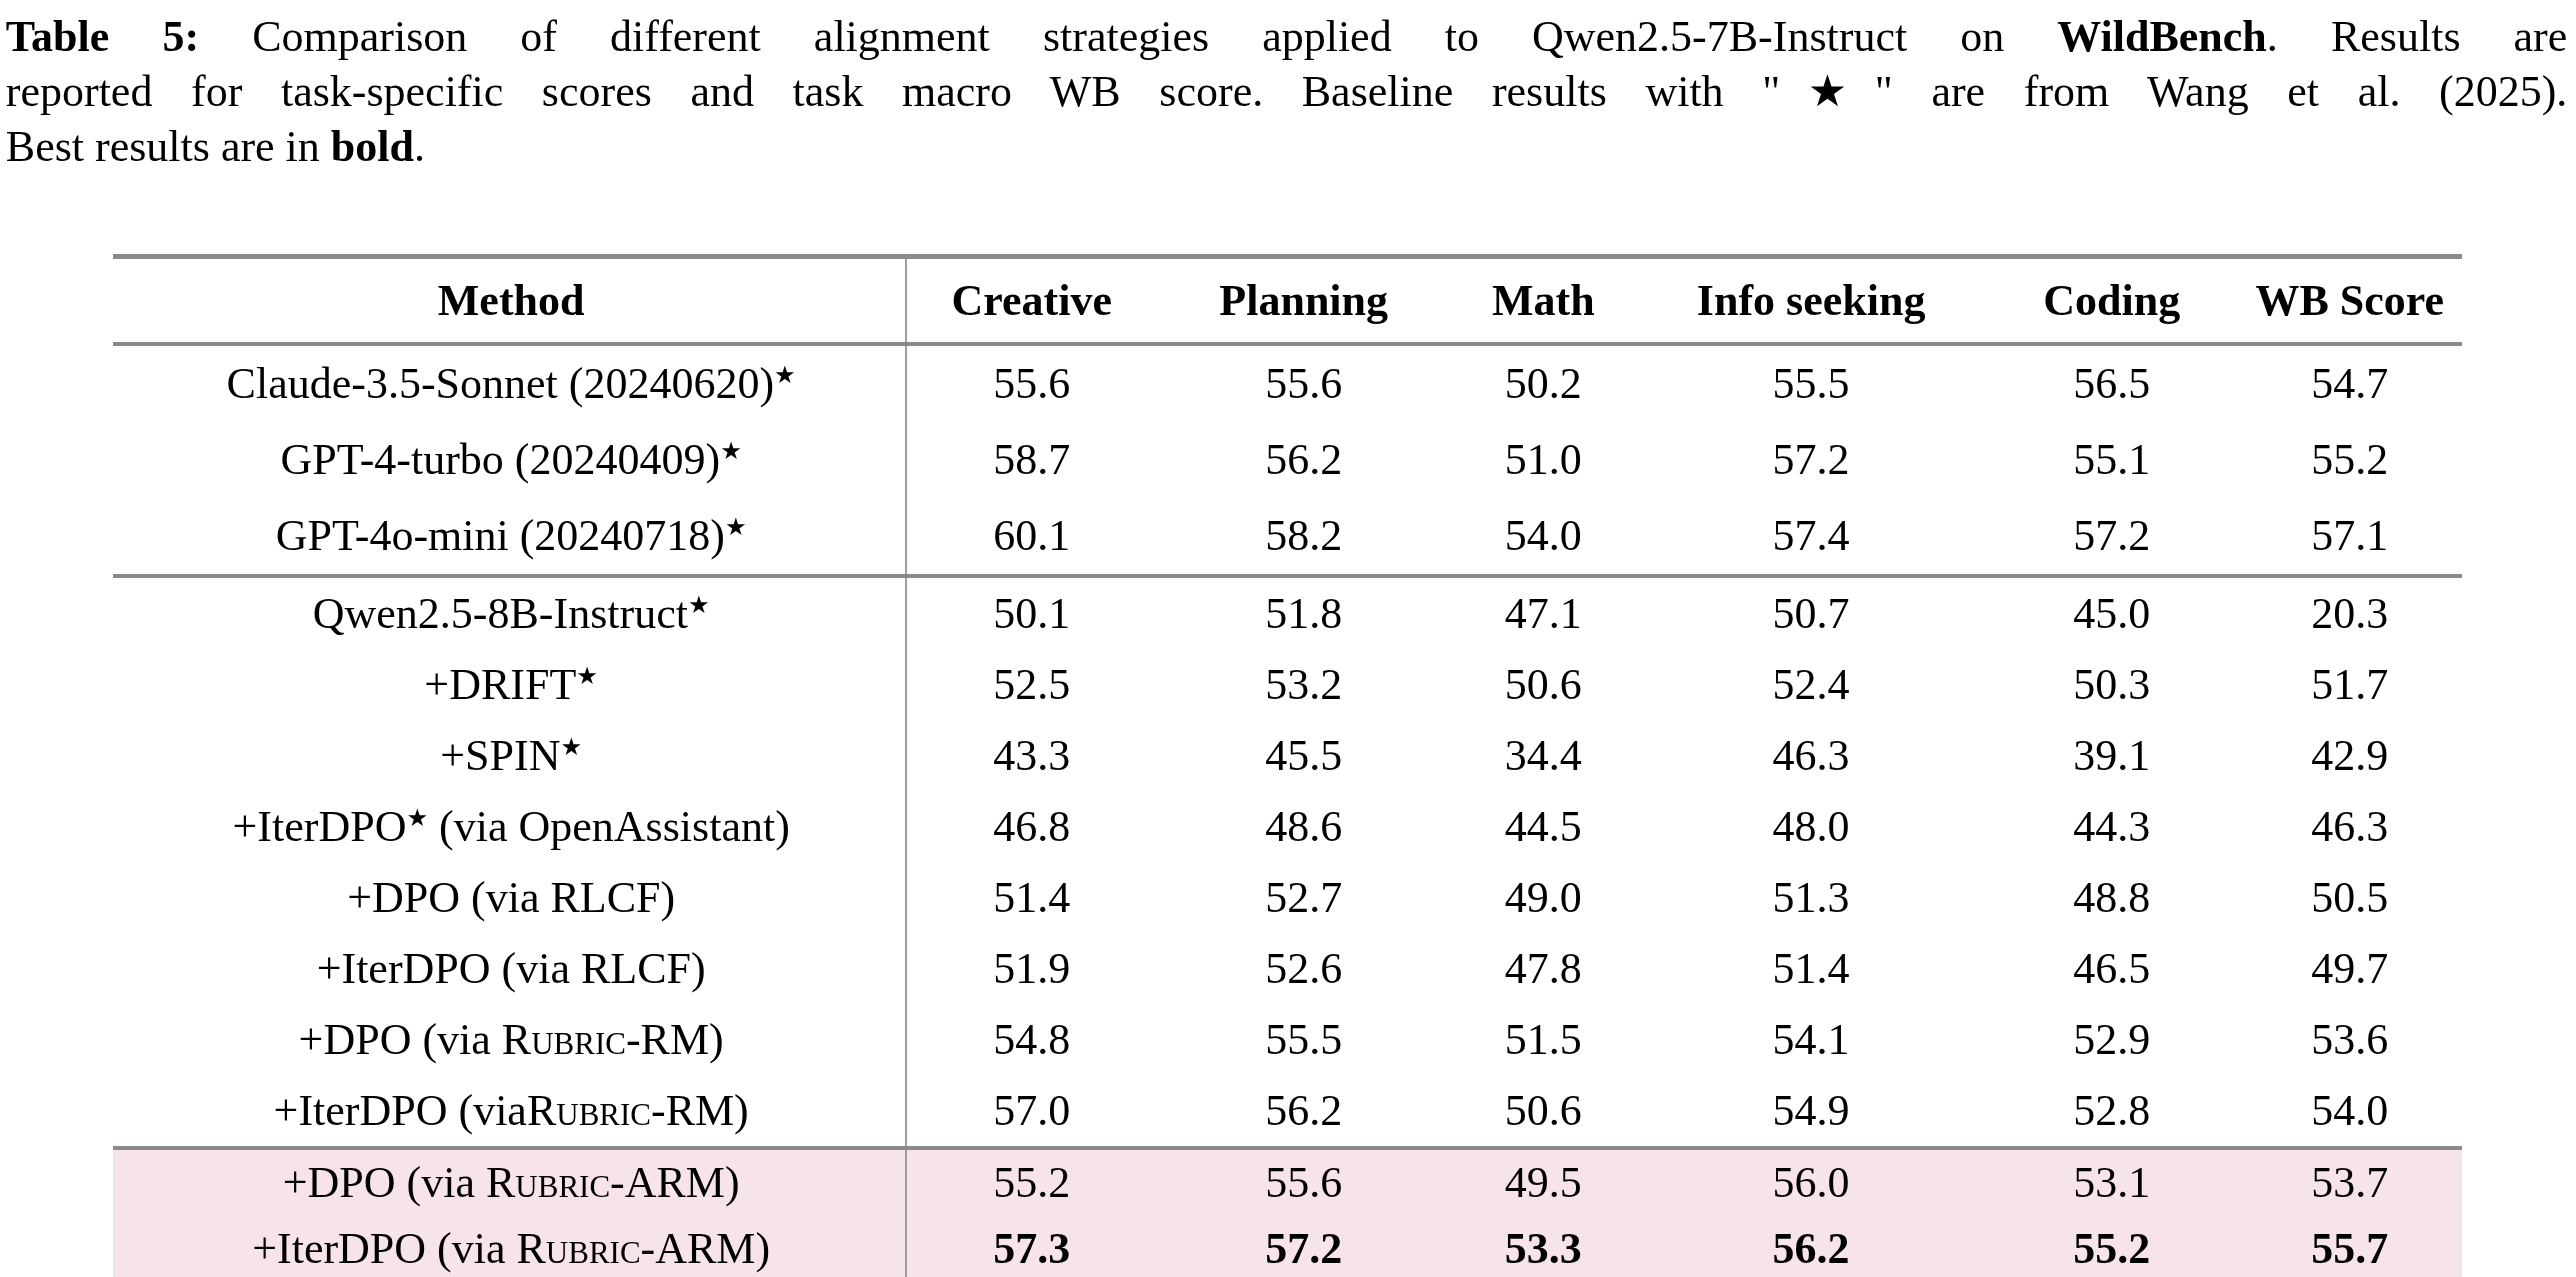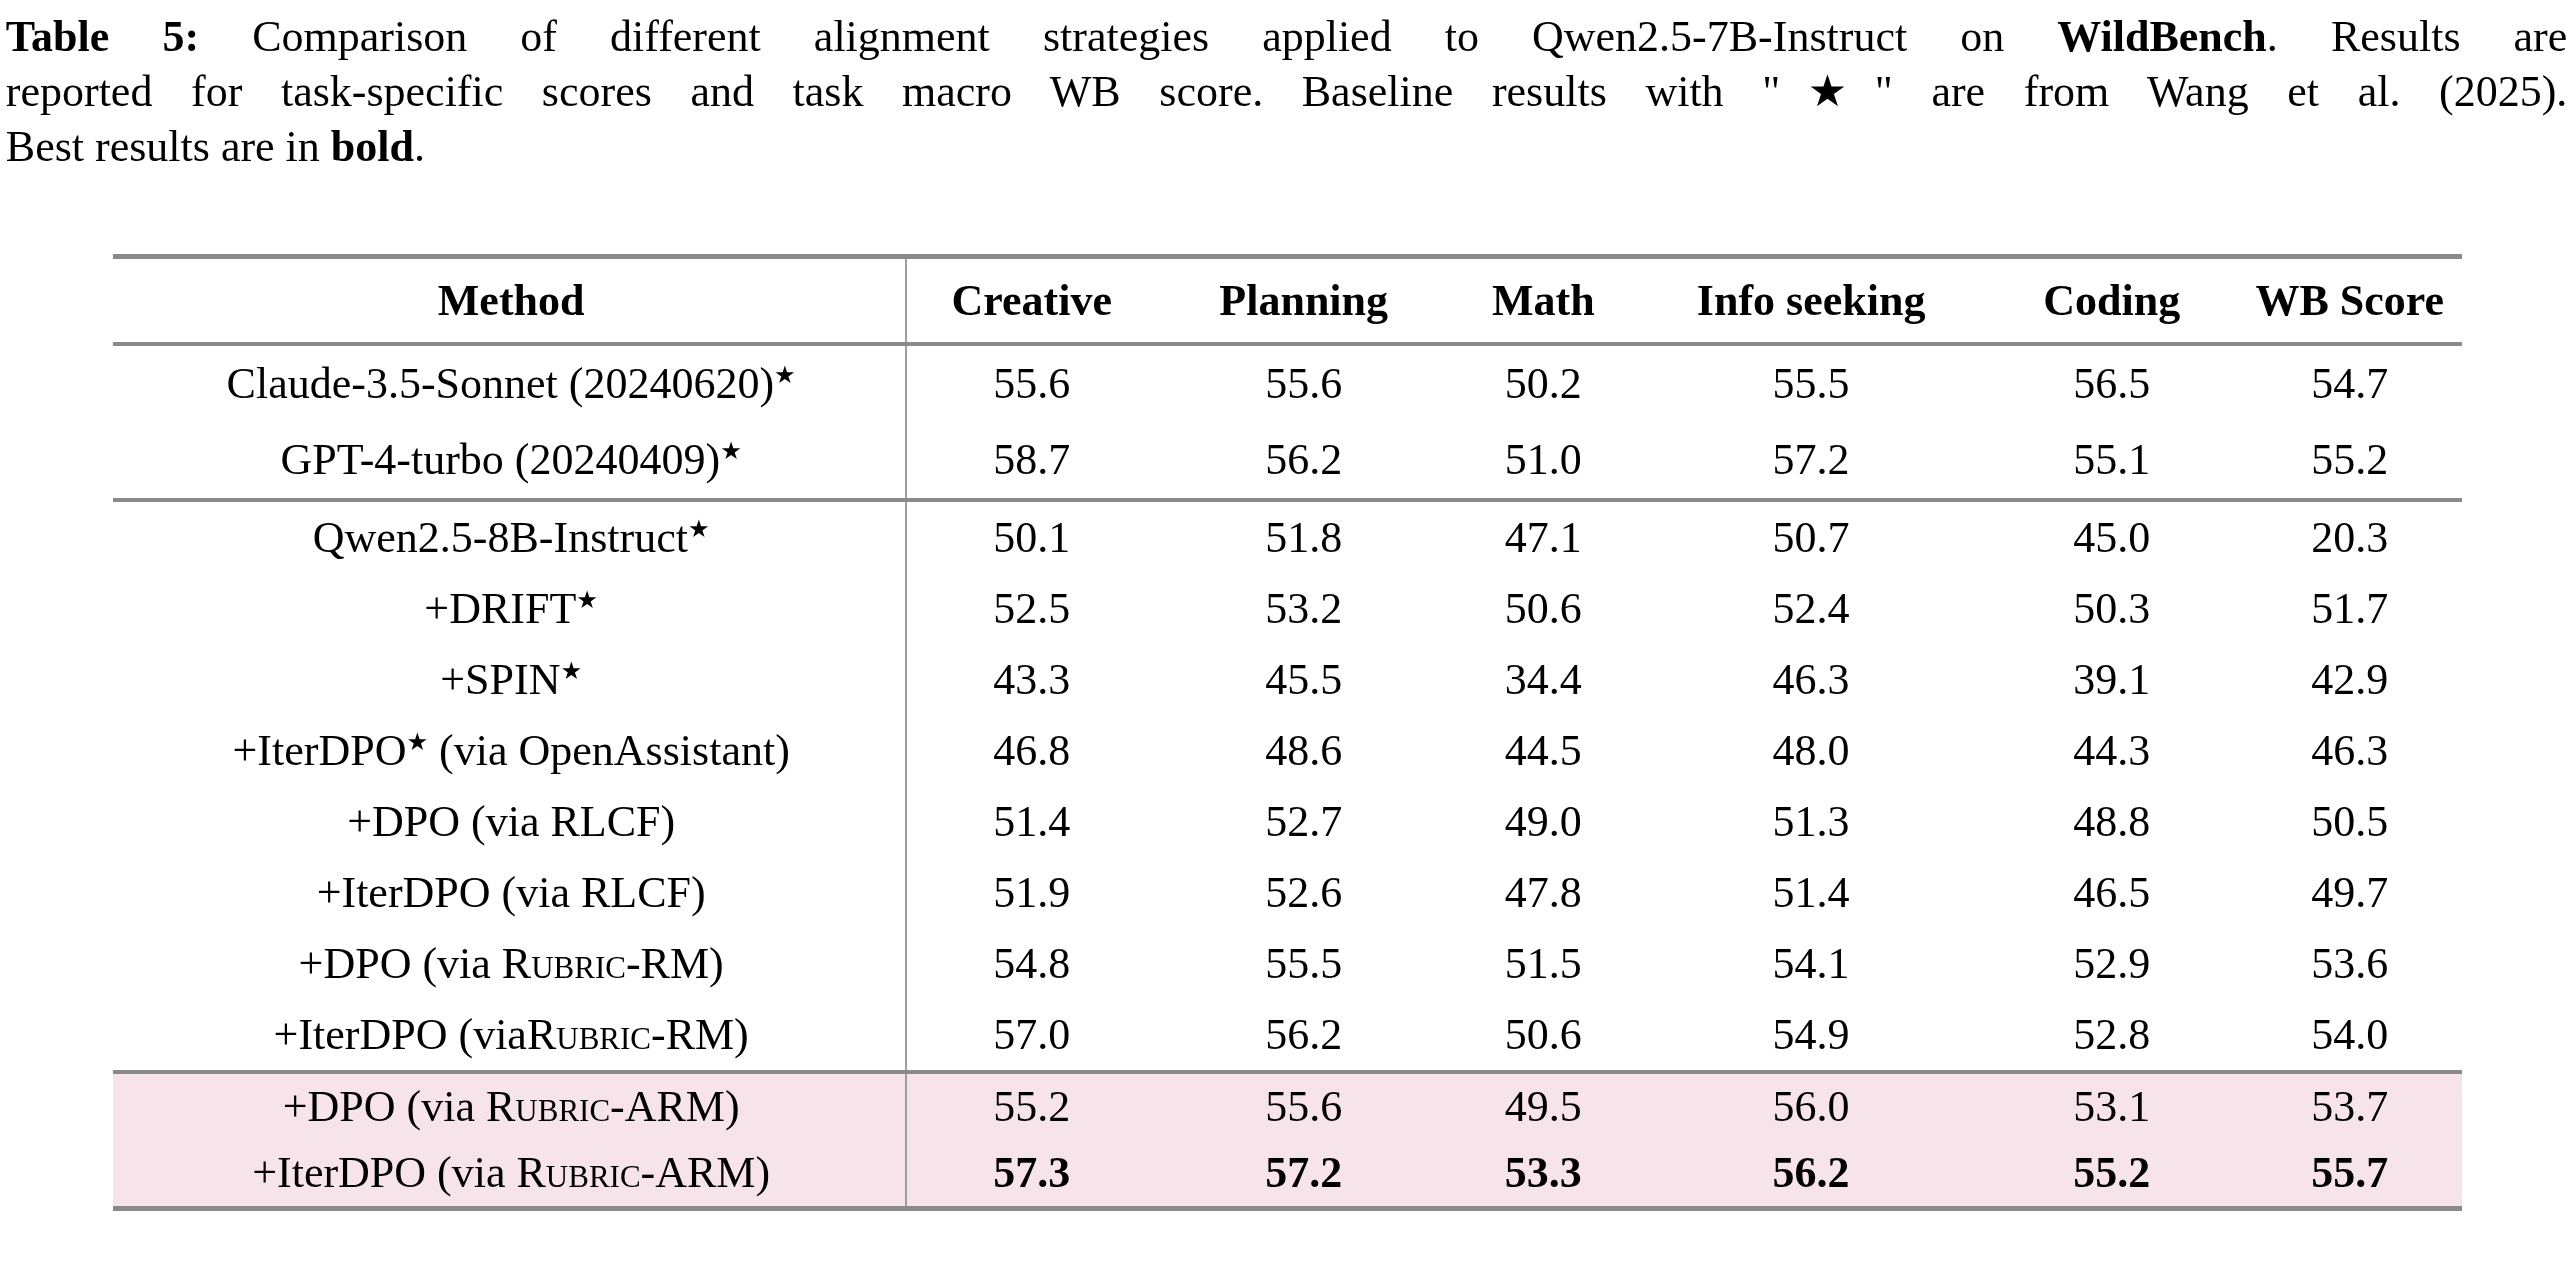--- a/index.html
+++ b/index.html
@@ -95,20 +95,29 @@
         </tr>
         <tr>
           <td class="method"><span class="">GPT-4-turbo (20240409)</span><span class="star">★</span></td>
           <td class="num">58.7</td>
           <td class="num">56.2</td>
           <td class="num">51.0</td>
           <td class="num">57.2</td>
           <td class="num">55.1</td>
           <td class="num">55.2</td>
         </tr>
+        <tr>
+          <td class="method"><span class="">GPT-4o-mini (20240718)</span><span class="star">★</span></td>
+          <td class="num">60.1</td>
+          <td class="num">58.2</td>
+          <td class="num">54.0</td>
+          <td class="num">57.4</td>
+          <td class="num">57.2</td>
+          <td class="num">57.1</td>
+        </tr>
       </tbody>
       <tbody class="section sec-1 with-rule">
         <tr>
           <td class="method"><span class="">Qwen2.5-8B-Instruct</span><span class="star">★</span></td>
           <td class="num">50.1</td>
           <td class="num">51.8</td>
           <td class="num">47.1</td>
           <td class="num">50.7</td>
           <td class="num">45.0</td>
           <td class="num">20.3</td>

